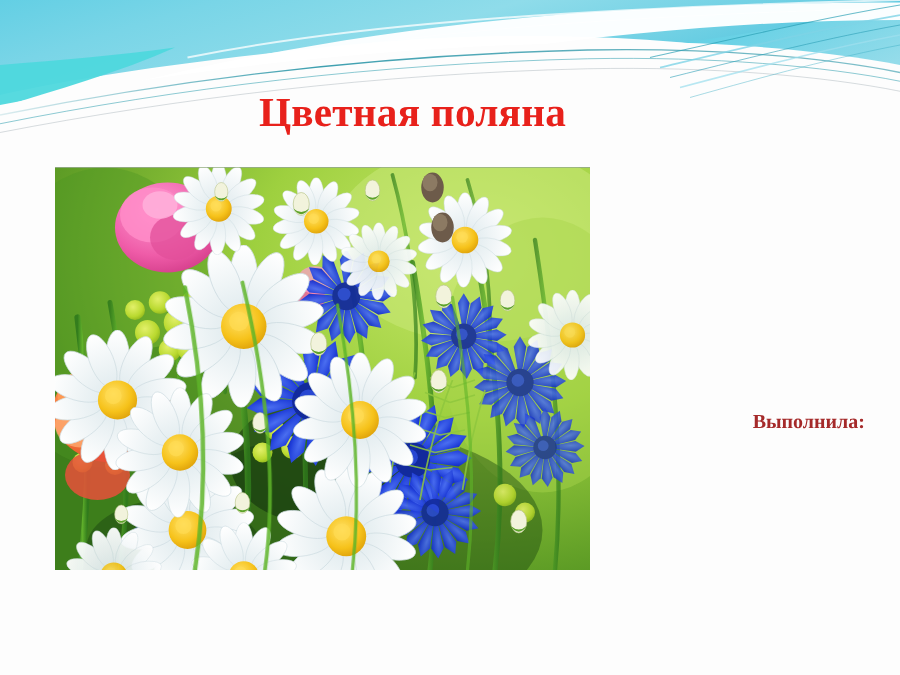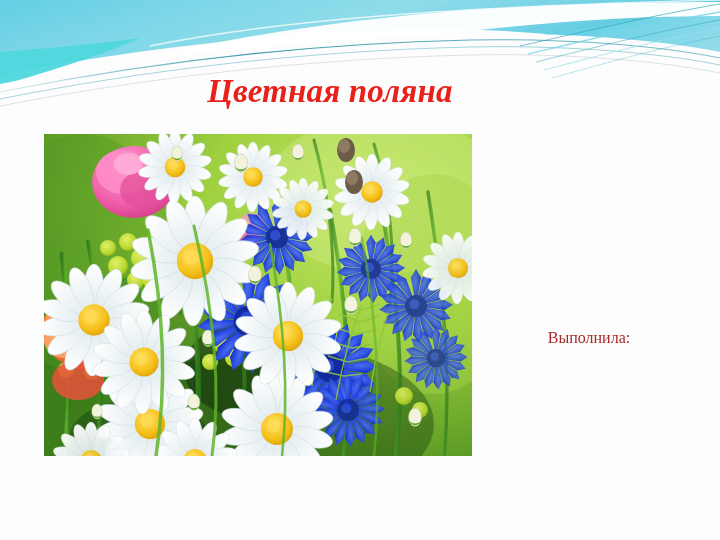--- a/index.html
+++ b/index.html
@@ -33,21 +33,20 @@
   }
 
   
   #slide-title {
     position: absolute;
     left: 0;
     top: 72px;
     width: 660px;
     text-align: center;
     font-family: "Liberation Serif", serif;
-    font-style: italic;
     font-weight: bold;
     font-size: 33px;
     line-height: 38px;
     letter-spacing: 0.2px;
     color: #e8211b;
     white-space: nowrap;
   }
 
   
   #photo-frame {
@@ -62,23 +61,23 @@
   #photo-frame svg {
     display: block;
   }
 
   
   #author-block {
     position: absolute;
     left: 486px;
     top: 326px;
     width: 206px;
-    text-align: center;
+    text-align: right;
     font-family: "Liberation Serif", serif;
-    font-weight: normal;
+    font-weight: bold;
     font-size: 16px;
     line-height: 24px;
     color: #a52a2a;
   }
   #author-block .author-line {
     display: block;
     white-space: nowrap;
   }
 </style>
 </head>

